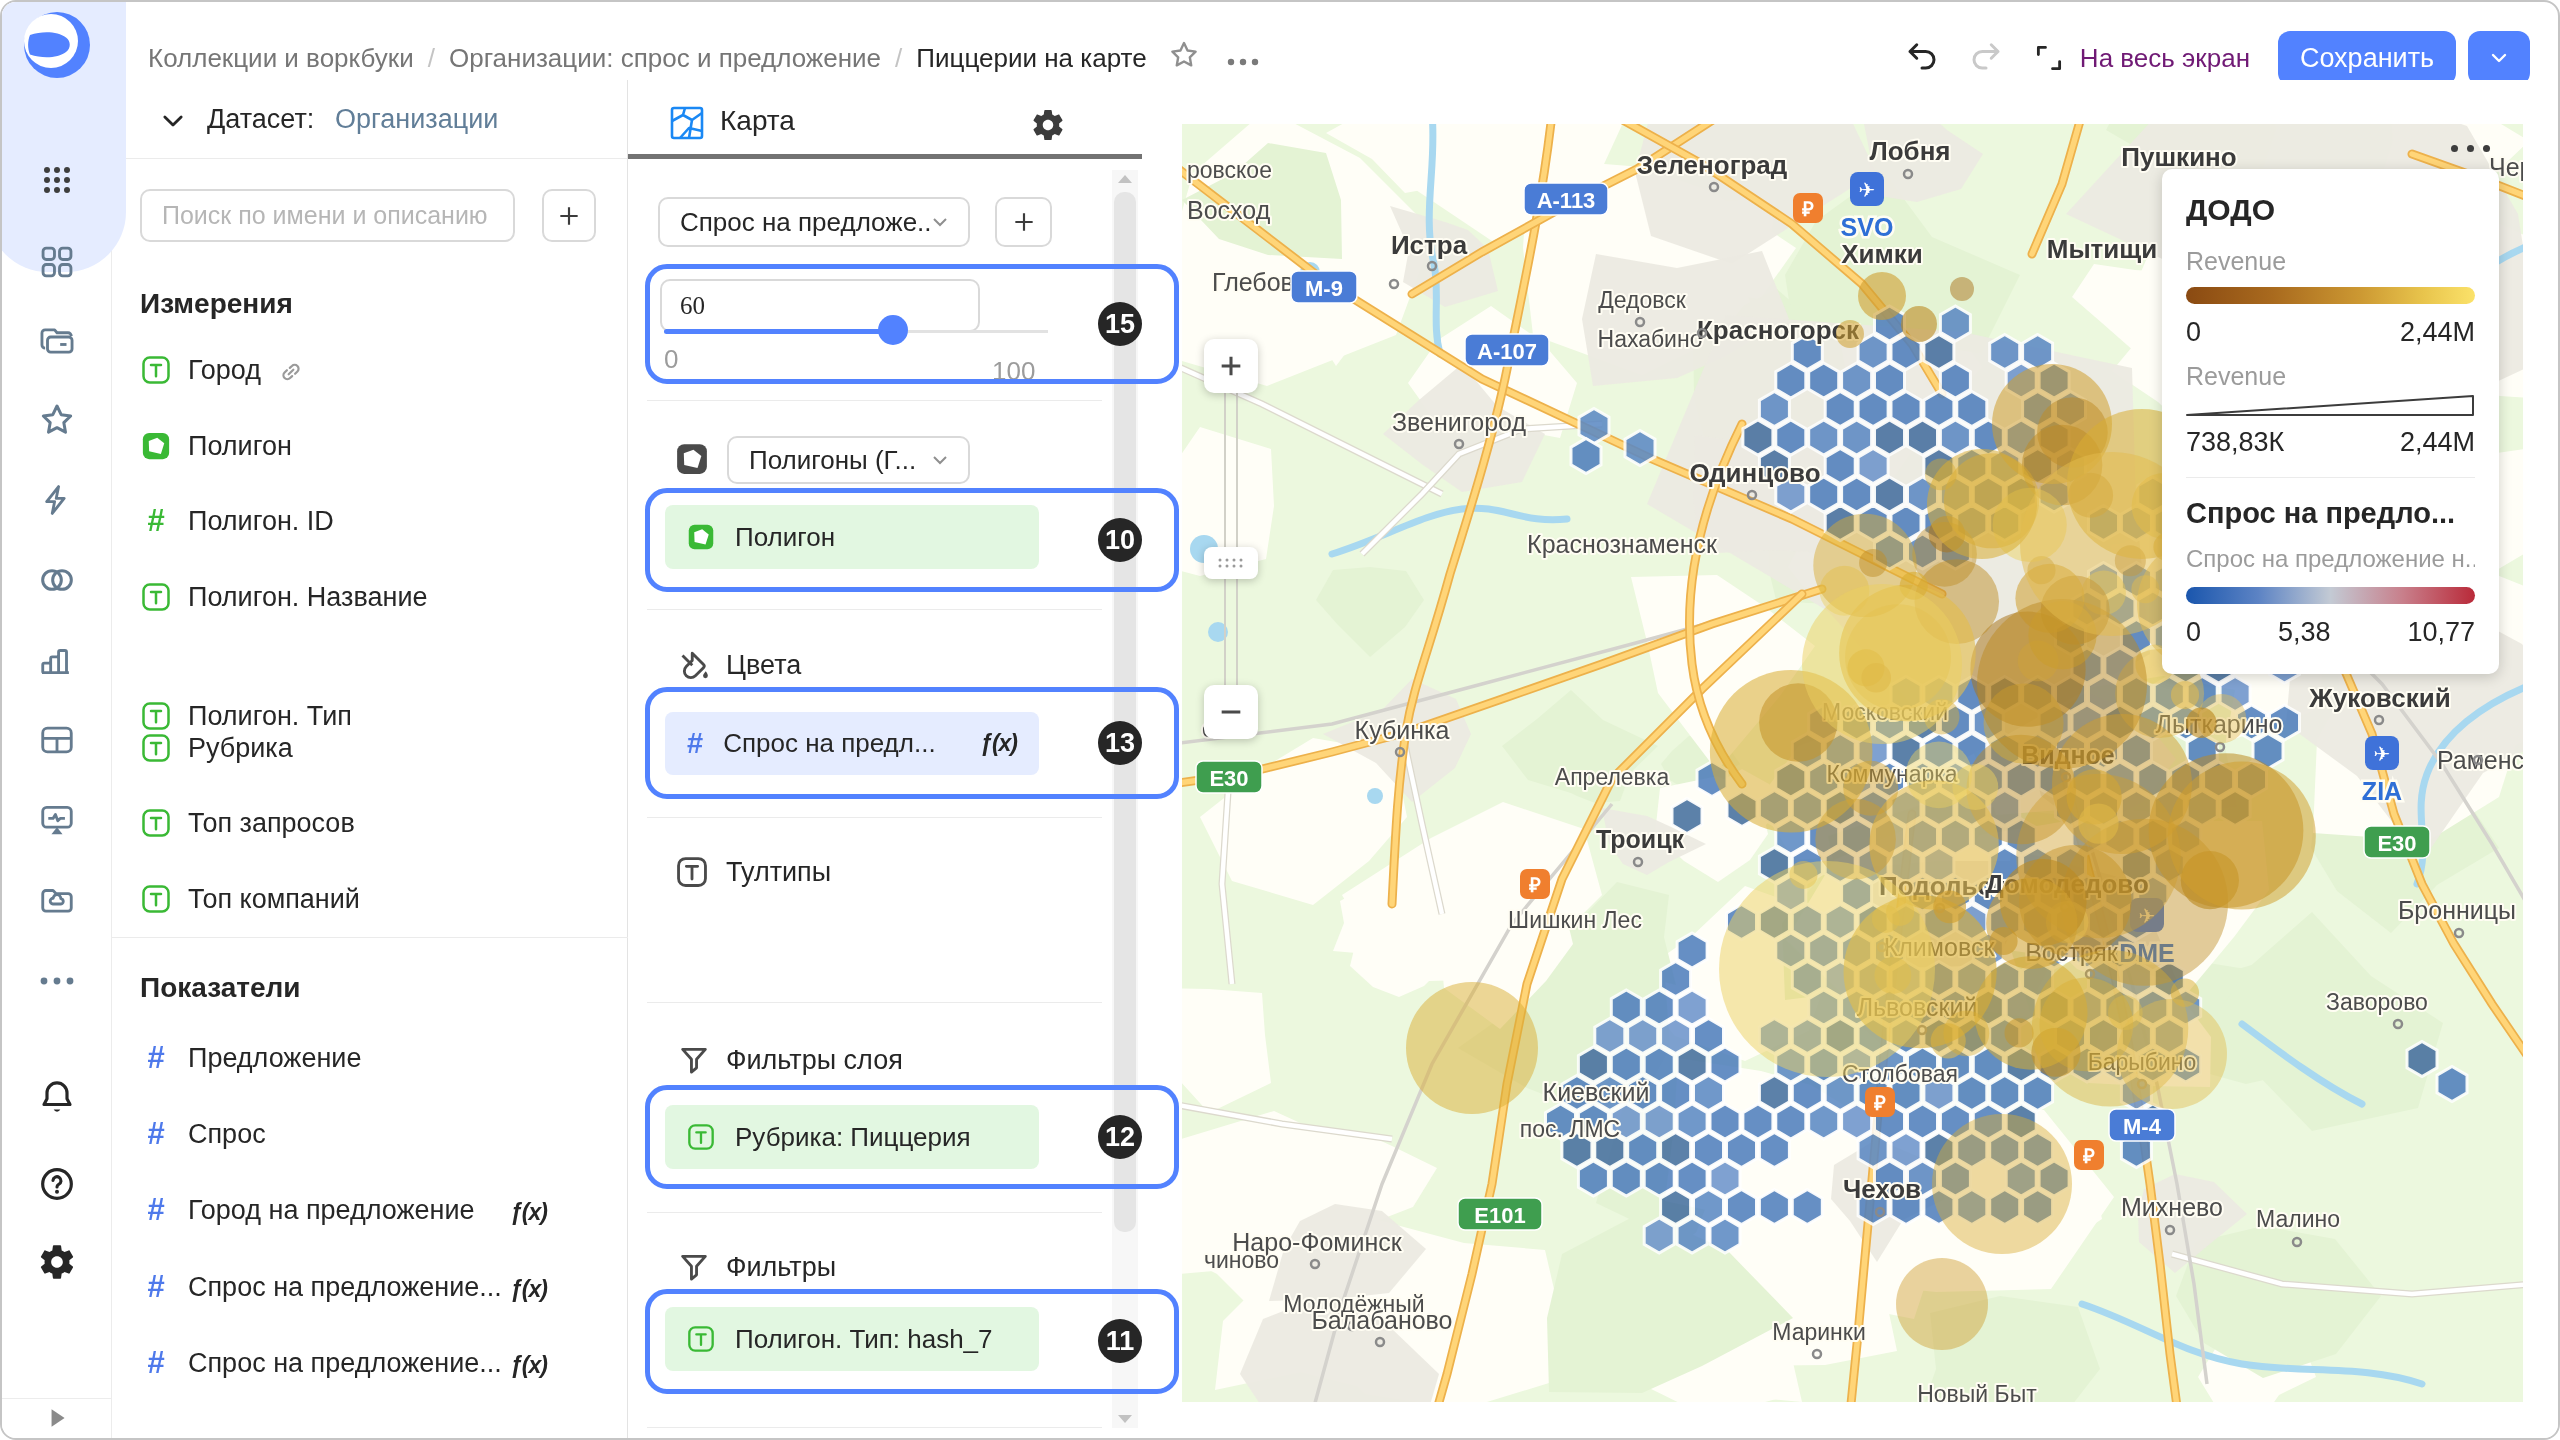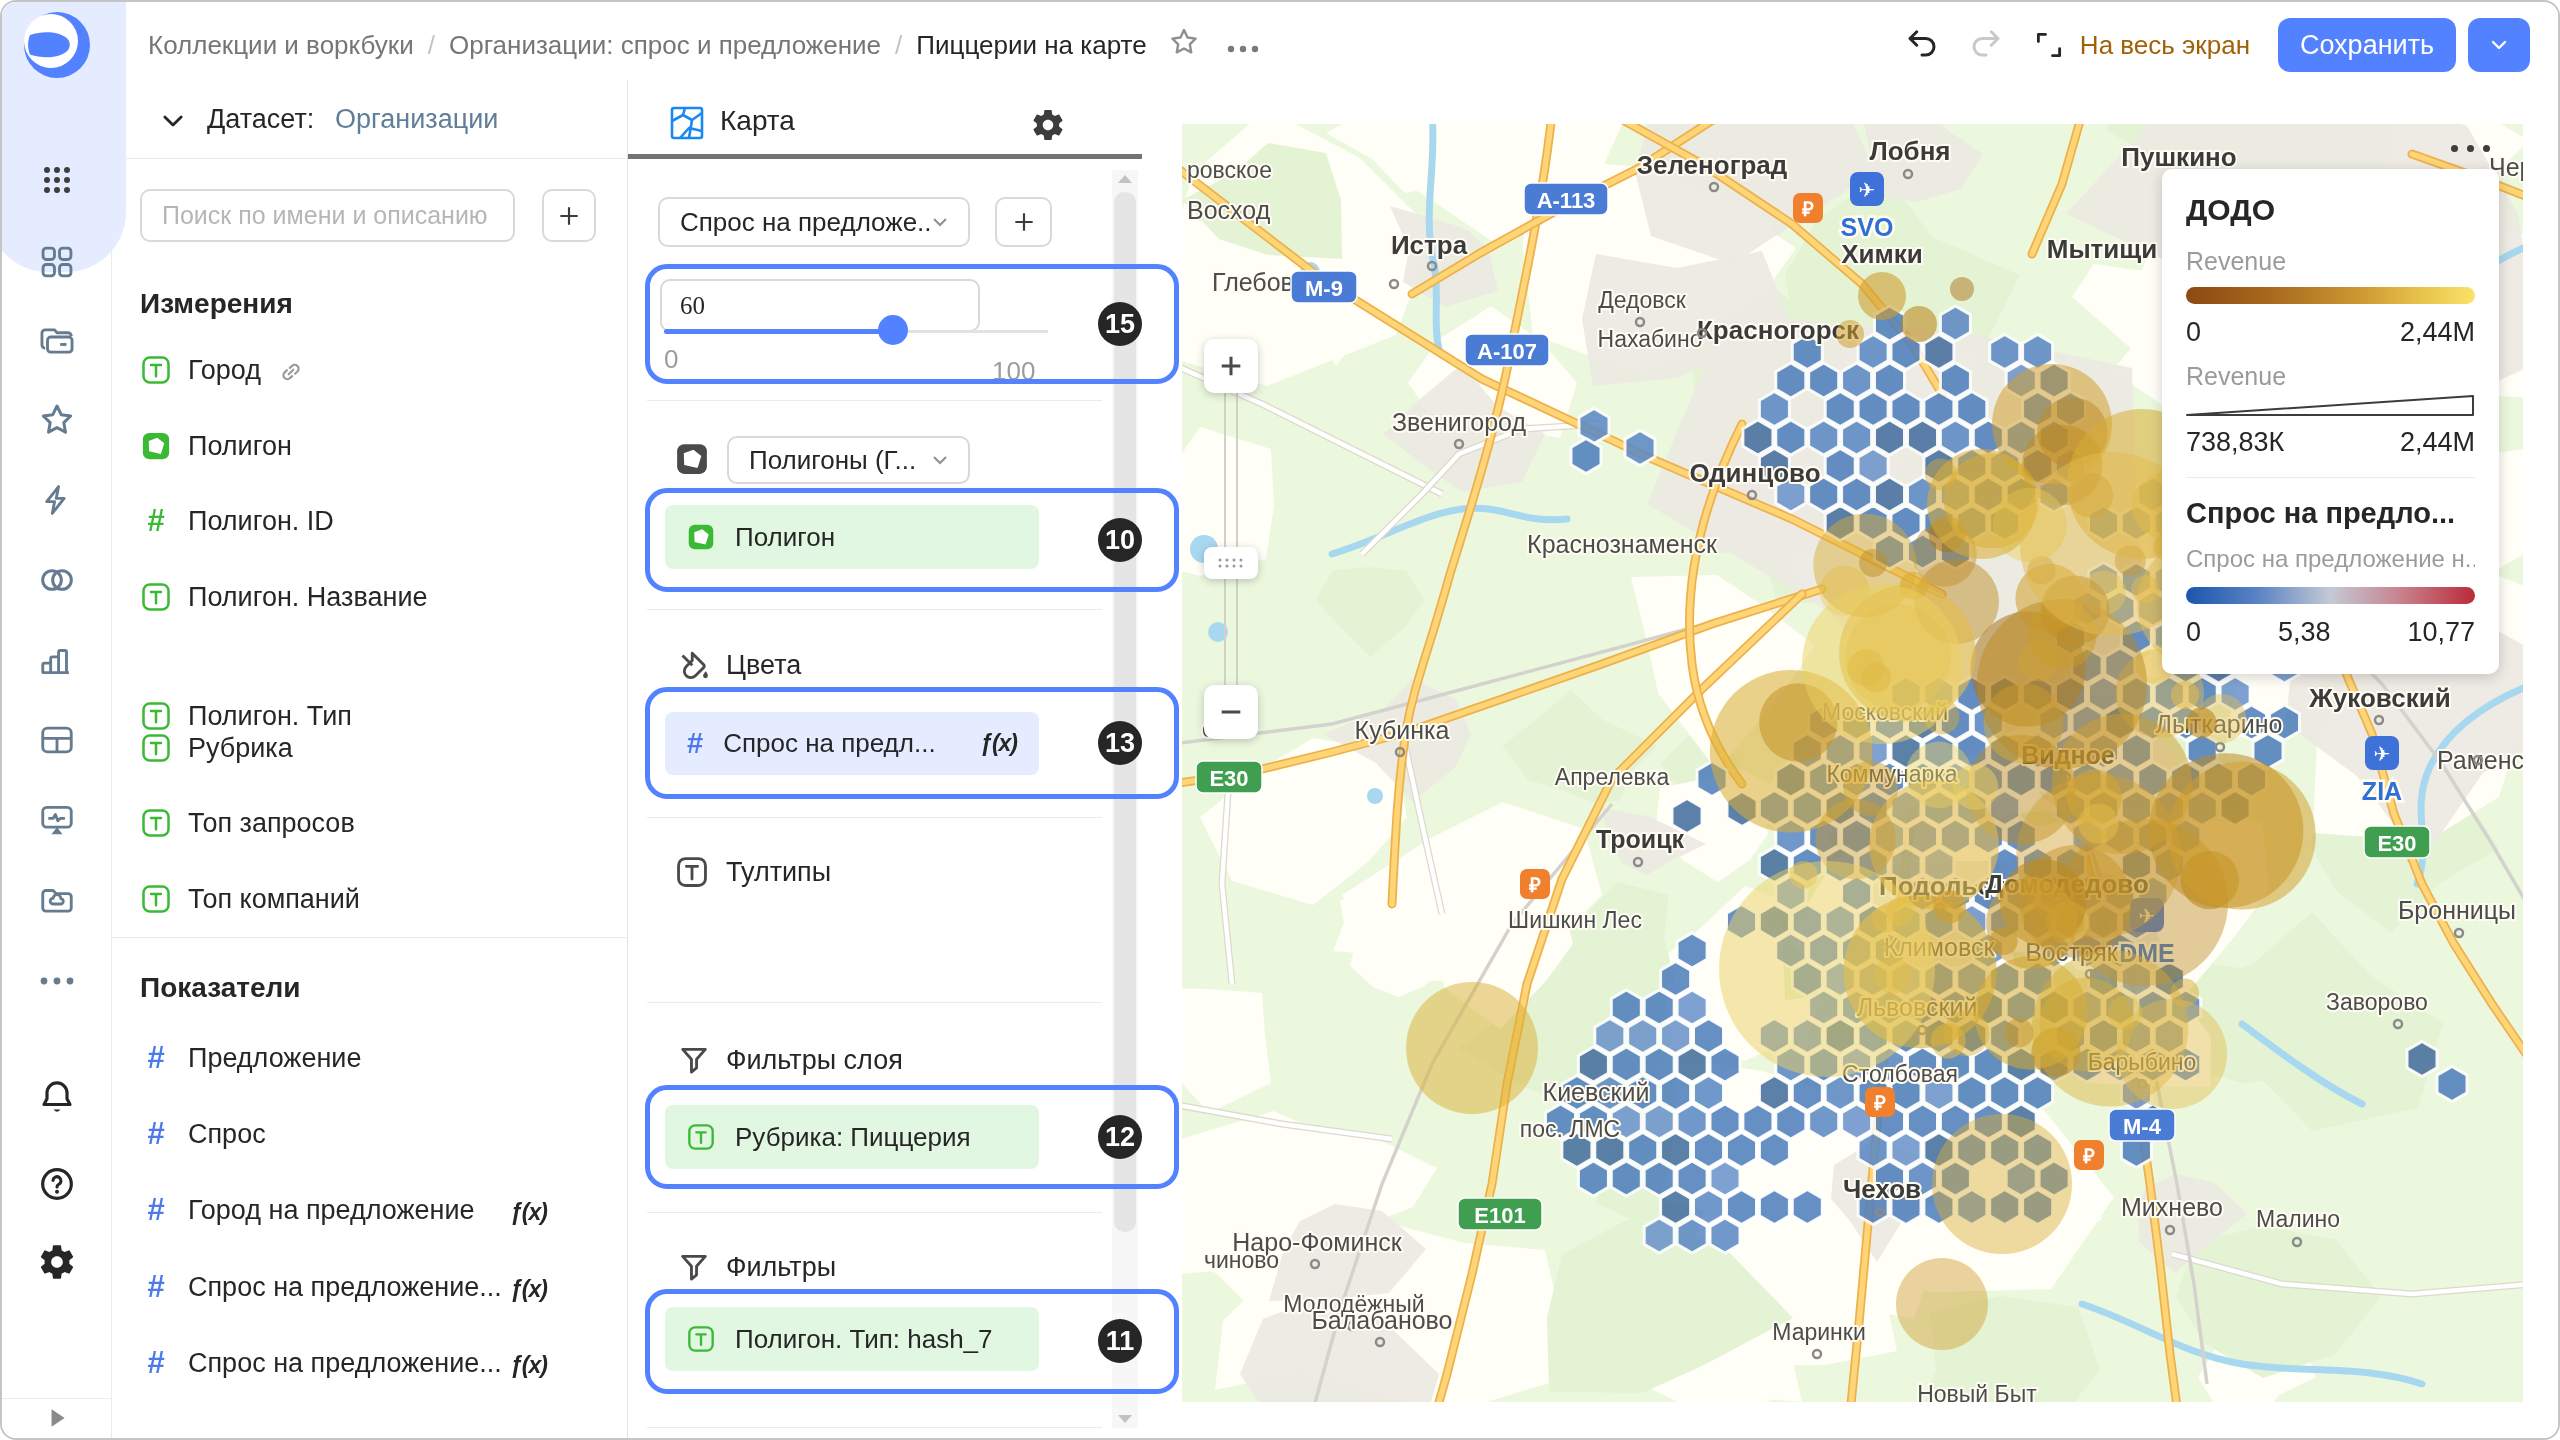--- a/index.html
+++ b/index.html
@@ -1,19 +1,19 @@
 <!DOCTYPE html>
 <html><head>
 <meta charset="utf-8">
 <style>
 * { margin:0; padding:0; box-sizing:border-box; }
 html,body { width:2560px; height:1440px; background:#fff; font-family:"Liberation Sans",sans-serif; }
 #app { position:absolute; inset:0; border:2px solid #c5c5c5; border-radius:16px; overflow:hidden; background:#fff; }
 
-#topbar { position:absolute; left:110px; top:4px; right:0; height:78px; background:#fff; border-bottom:3px solid #404040; }
+#topbar { position:absolute; left:110px; top:17px; right:0; height:78px; background:#fff; border-bottom:6px solid #404040; }
 #breadcrumb { position:absolute; left:36px; top:0; height:78px; display:flex; align-items:center; gap:14px; font-size:26px; color:#767676; white-space:nowrap; }
 #breadcrumb .sep { color:#c4c4c4; }
 #breadcrumb .last { color:#262626; }
 #tb-right { position:absolute; right:28px; top:0; height:78px; display:flex; align-items:center; gap:28px; }
 .btn-blue { height:54px; background:#5282ff; border-radius:12px; color:#fff; font-size:27px; display:flex; align-items:center; justify-content:center; }
 
 #rail { position:absolute; left:0; top:0; width:110px; height:1440px; background:#fff; border-right:1px solid #ececec; z-index:6; }
 #rail-blob { position:absolute; left:-14px; top:-30px; width:138px; height:300px; background:#e5ecff; border-radius:0 0 60px 60px; }
 .rail-ic { position:absolute; left:50%; transform:translate(-50%,-50%); }
 
@@ -199,21 +199,21 @@
       </span>
       <span>
         <svg width="36" height="36" viewBox="0 0 24 24" fill="none" stroke="#c9c9c9" stroke-width="2" stroke-linecap="round" stroke-linejoin="round">
           <path d="M15.5 4.5 L20 9 l-4.5 4.5 M20 9 H9.5 a5.5 5.5 0 0 0 0 11 H12"></path>
         </svg>
       </span>
       <span style="display:flex; align-items:center; gap:14px;">
         <svg width="34" height="34" viewBox="0 0 24 24" fill="none" stroke="#262626" stroke-width="2" stroke-linecap="round" stroke-linejoin="round">
           <path d="M9.5 4.5 H4.5 v5 M14.5 19.5 h5 v-5"></path>
         </svg>
-        <span style="font-size:26px;color:#a16207;">На весь экран</span>
+        <span style="font-size:26px;color:#701a75;">На весь экран</span>
       </span>
       <span style="display:flex; gap:12px;">
         <span class="btn-blue" style="width:178px;">Сохранить</span>
         <span class="btn-blue" style="width:62px;">
           <svg width="24" height="24" viewBox="0 0 24 24" fill="none" stroke="#fff" stroke-width="2.4" stroke-linecap="round" stroke-linejoin="round">
               <path d="M6 9 l6 6 6-6"></path>
             </svg>
         </span>
       </span>
     </div>

